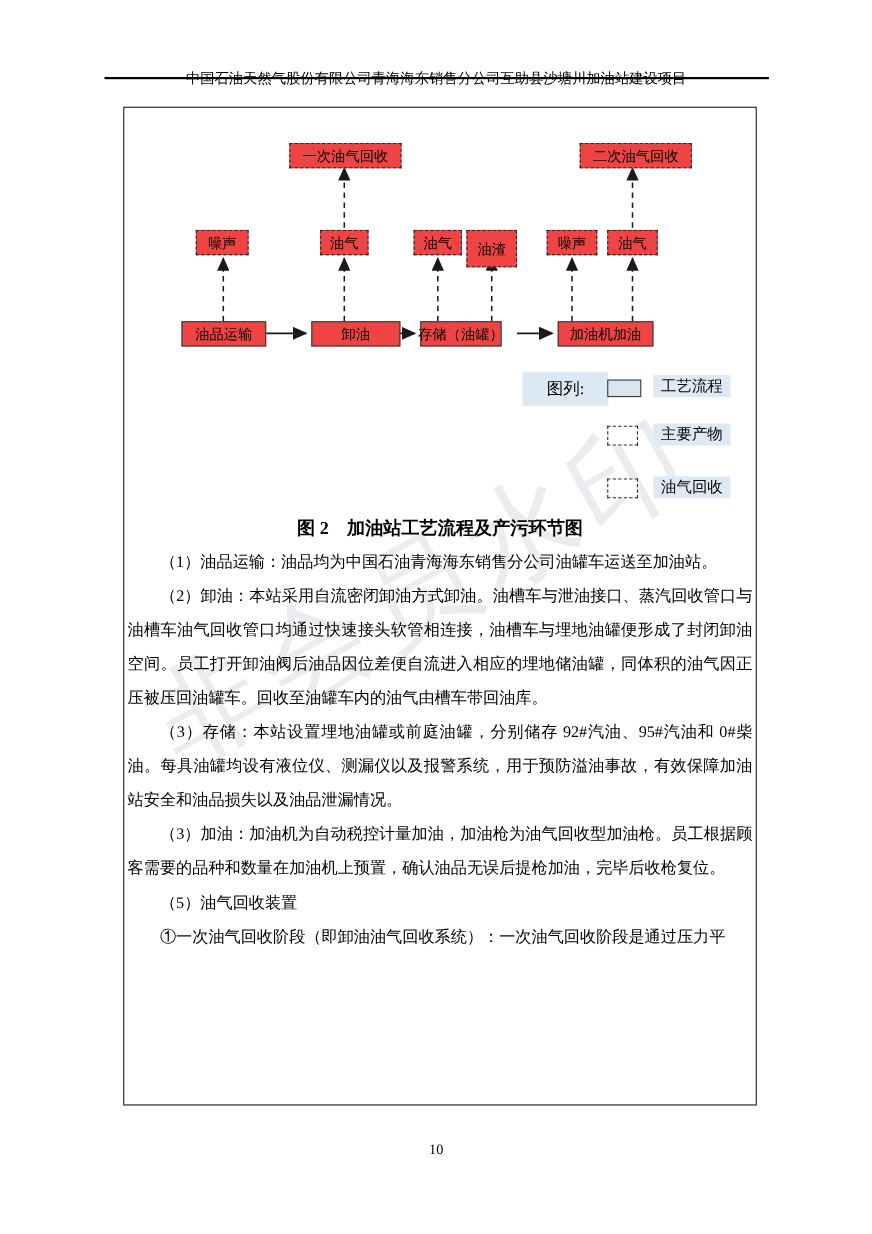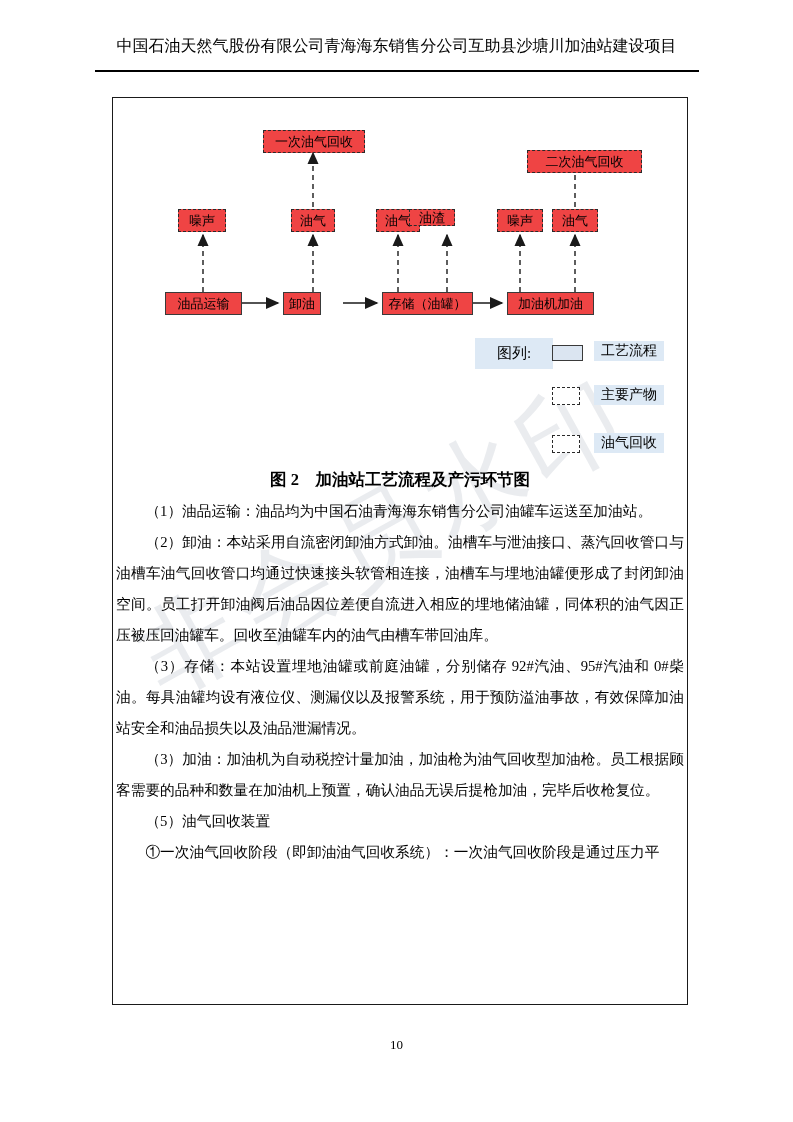--- a/index.html
+++ b/index.html
@@ -8,22 +8,22 @@
     width:793px; height:1122px; position:relative; overflow:hidden;
     font-family:"Liberation Serif","DejaVu Serif",serif; color:#000;
   }
   .watermark {
     position:absolute; left:148px; top:600px; z-index:0;
     font-size:100px; letter-spacing:8px; white-space:nowrap;
     color:rgba(125,135,155,0.16); transform:rotate(-29deg); transform-origin:0 50%;
     pointer-events:none;
   }
   .page-header {
-    position:absolute; top:36px; left:0; width:100%; text-align:center;
-    font-size:16px; z-index:2;
+    position:absolute; top:62px; left:0; width:100%; text-align:center;
+    font-size:13px; z-index:2;
   }
   .header-rule {
     position:absolute; top:70px; left:95px; width:604px; border-top:2px solid #000; z-index:2;
   }
   .main-box {
     position:absolute; left:112px; top:97px; width:576px; height:908px;
     border:1.5px solid #1a1a1a; z-index:1; background:transparent;
   }
   .diagram { position:relative; width:100%; height:370px; }
   .diagram svg { position:absolute; left:0; top:0; }
@@ -89,32 +89,32 @@
         <line x1="200" y1="109" x2="200" y2="55" marker-end="url(#arr)"></line>
         <line x1="285" y1="194" x2="285" y2="137" marker-end="url(#arr)"></line>
         <line x1="334" y1="194" x2="334" y2="137" marker-end="url(#arr)"></line>
         <line x1="407" y1="194" x2="407" y2="137" marker-end="url(#arr)"></line>
         <line x1="462" y1="194" x2="462" y2="137" marker-end="url(#arr)"></line>
         <line x1="462" y1="109" x2="462" y2="55" marker-end="url(#arr)"></line>
       </g>
     </svg>
 
     <div class="fc-box fc-dashed" style="left:150px; top:32px; width:102px; height:23px;">一次油气回收</div>
-    <div class="fc-box fc-dashed" style="left:414px; top:32px; width:115px; height:23px;margin-top:20px;">二次油气回收</div>
+    <div class="fc-box fc-dashed" style="left:414px; top:32px; width:102px; height:23px;">二次油气回收</div>
 
     <div class="fc-box fc-dashed" style="left:65px;  top:111px; width:48px; height:23px;">噪声</div>
     <div class="fc-box fc-dashed" style="left:178px; top:111px; width:44px; height:23px;">油气</div>
     <div class="fc-box fc-dashed" style="left:263px; top:111px; width:44px; height:23px;">油气</div>
-    <div class="fc-box fc-dashed" style="left:296px; top:111px; width:46px; height:17px;">油渣</div>
+    <div class="fc-box fc-dashed" style="left:311px; top:111px; width:46px; height:34px;">油渣</div>
     <div class="fc-box fc-dashed" style="left:384px; top:111px; width:46px; height:23px;">噪声</div>
     <div class="fc-box fc-dashed" style="left:439px; top:111px; width:46px; height:23px;">油气</div>
 
     <div class="fc-box fc-solid" style="left:52px;  top:194px; width:77px; height:23px;">油品运输</div>
-    <div class="fc-box fc-solid" style="left:170px; top:194px; width:38px; height:23px;">卸油</div>
-    <div class="fc-box fc-solid" style="left:269px; top:194px; width:91px; height:23px;">存储（油罐）</div>
+    <div class="fc-box fc-solid" style="left:170px; top:194px; width:81px; height:23px;">卸油</div>
+    <div class="fc-box fc-solid" style="left:269px; top:194px; width:74px; height:23px;">存储（油罐）</div>
     <div class="fc-box fc-solid" style="left:394px; top:194px; width:87px; height:23px;">加油机加油</div>
 
     <div class="legend-title">图列:</div>
     <div class="legend-swatch-solid"></div>
     <div class="legend-label" style="top:243px;">工艺流程</div>
     <div class="legend-swatch-dashed" style="left:439px; top:289px;"></div>
     <div class="legend-label" style="top:287px;">主要产物</div>
     <div class="legend-swatch-dashed" style="left:439px; top:337px;"></div>
     <div class="legend-label" style="top:335px;">油气回收</div>
   </div>

